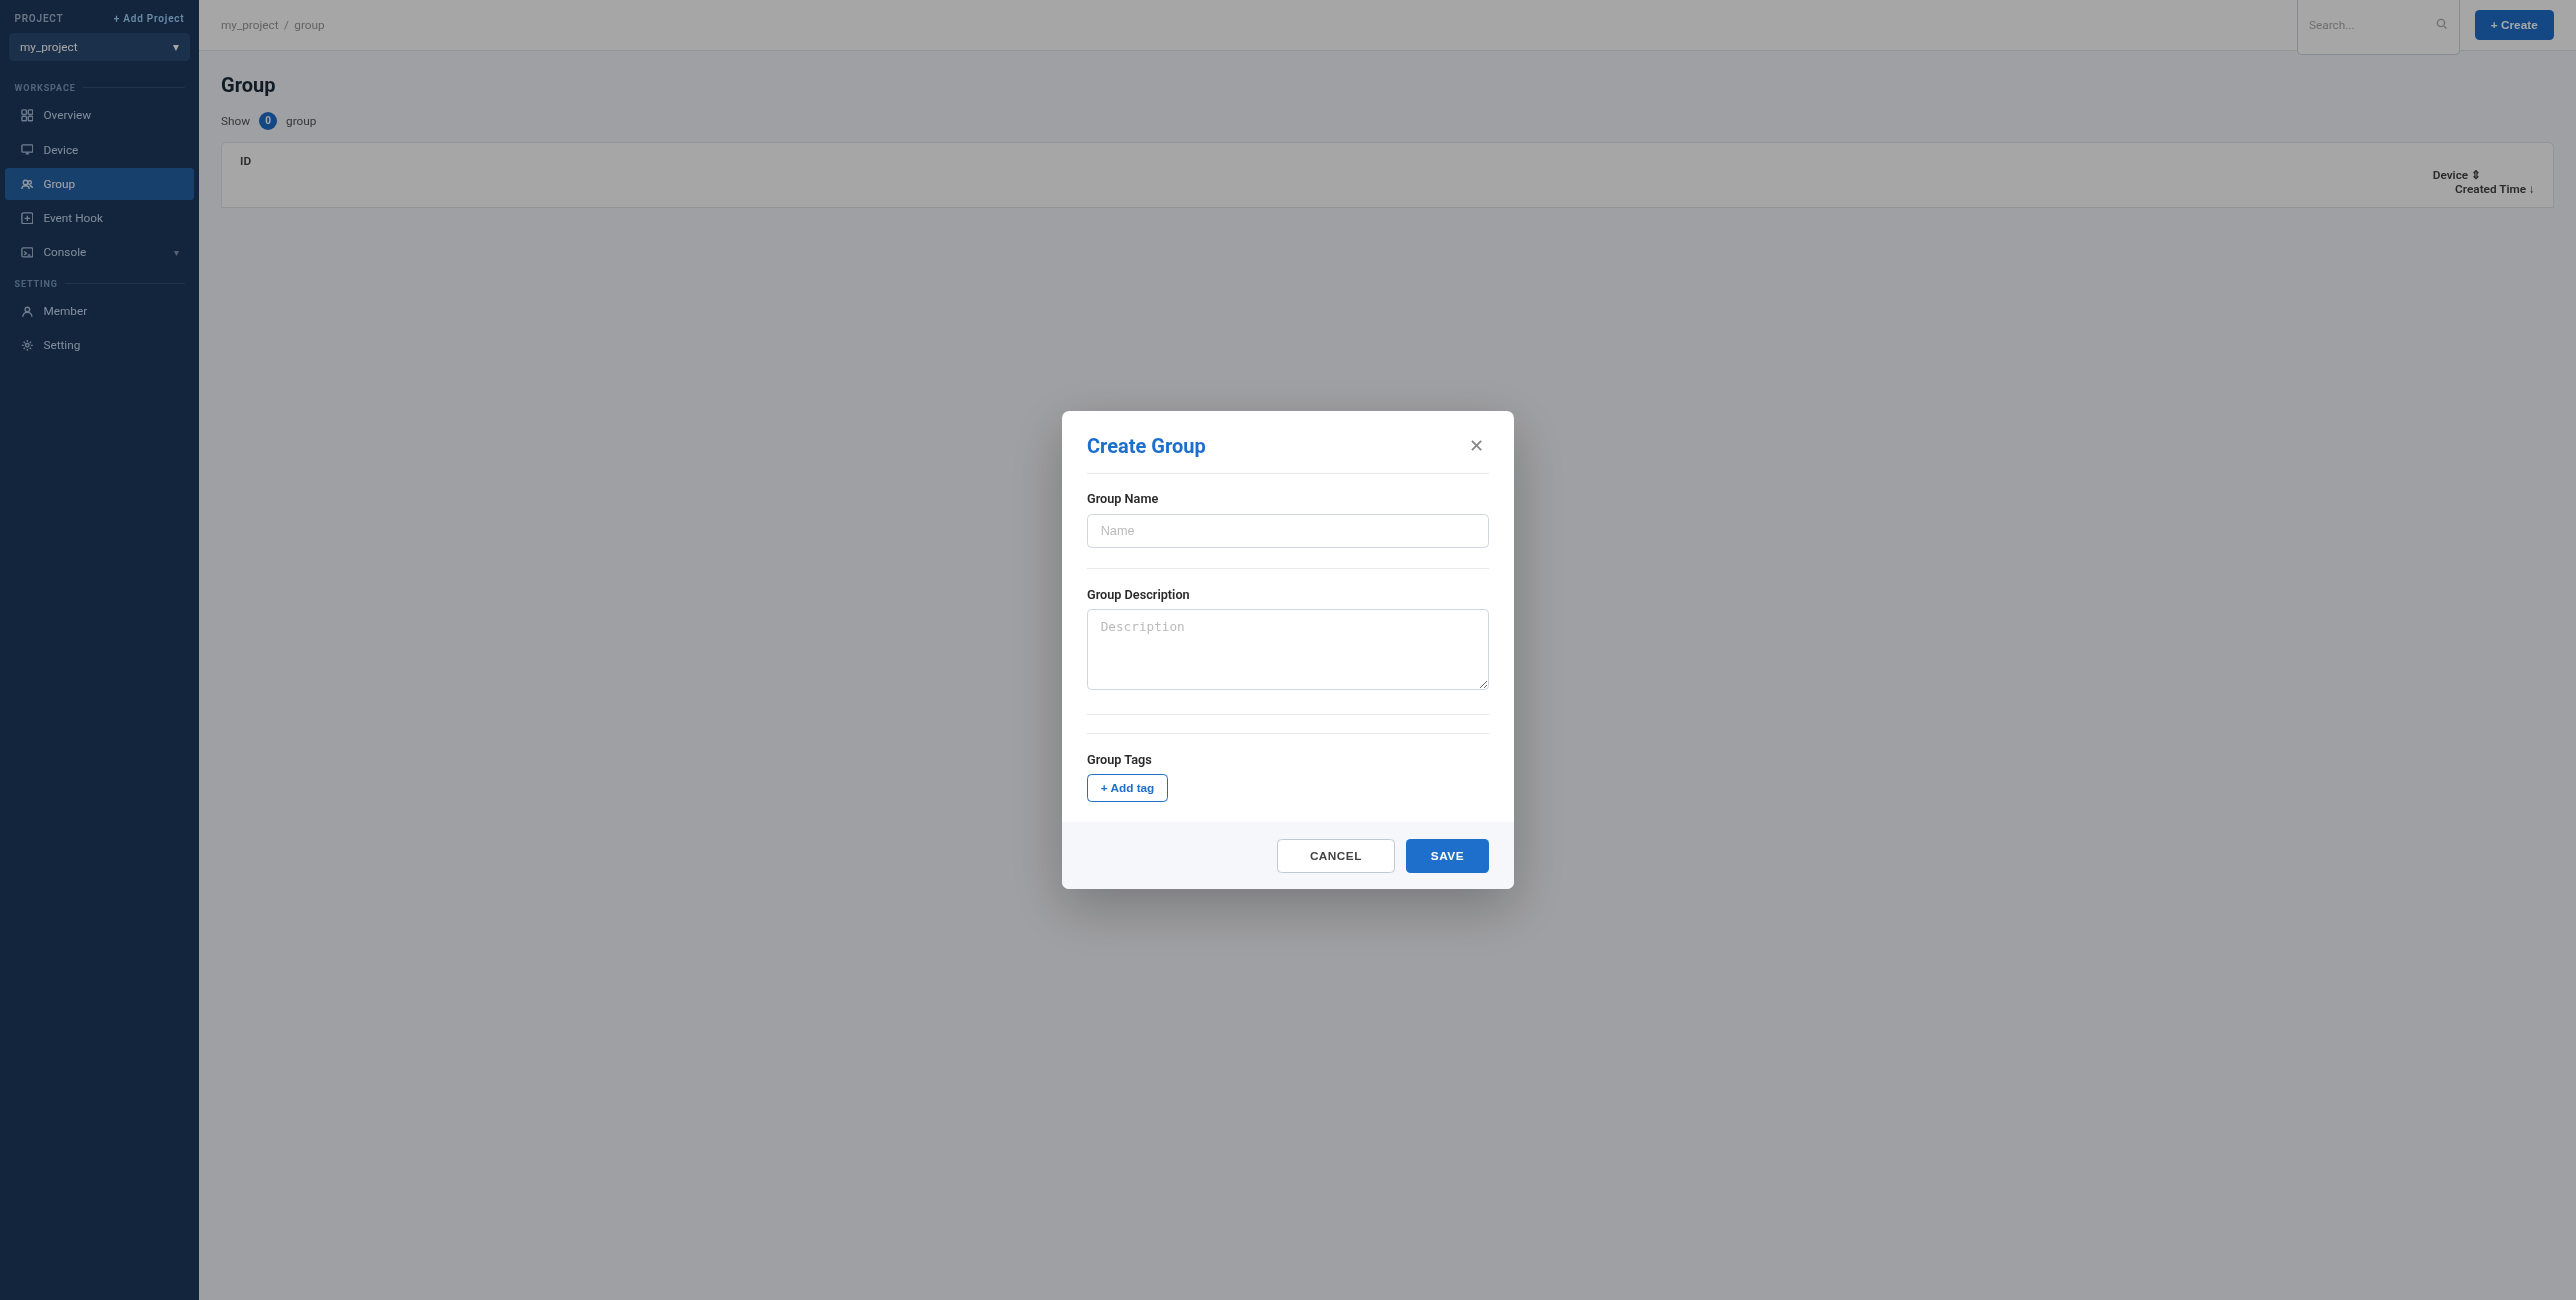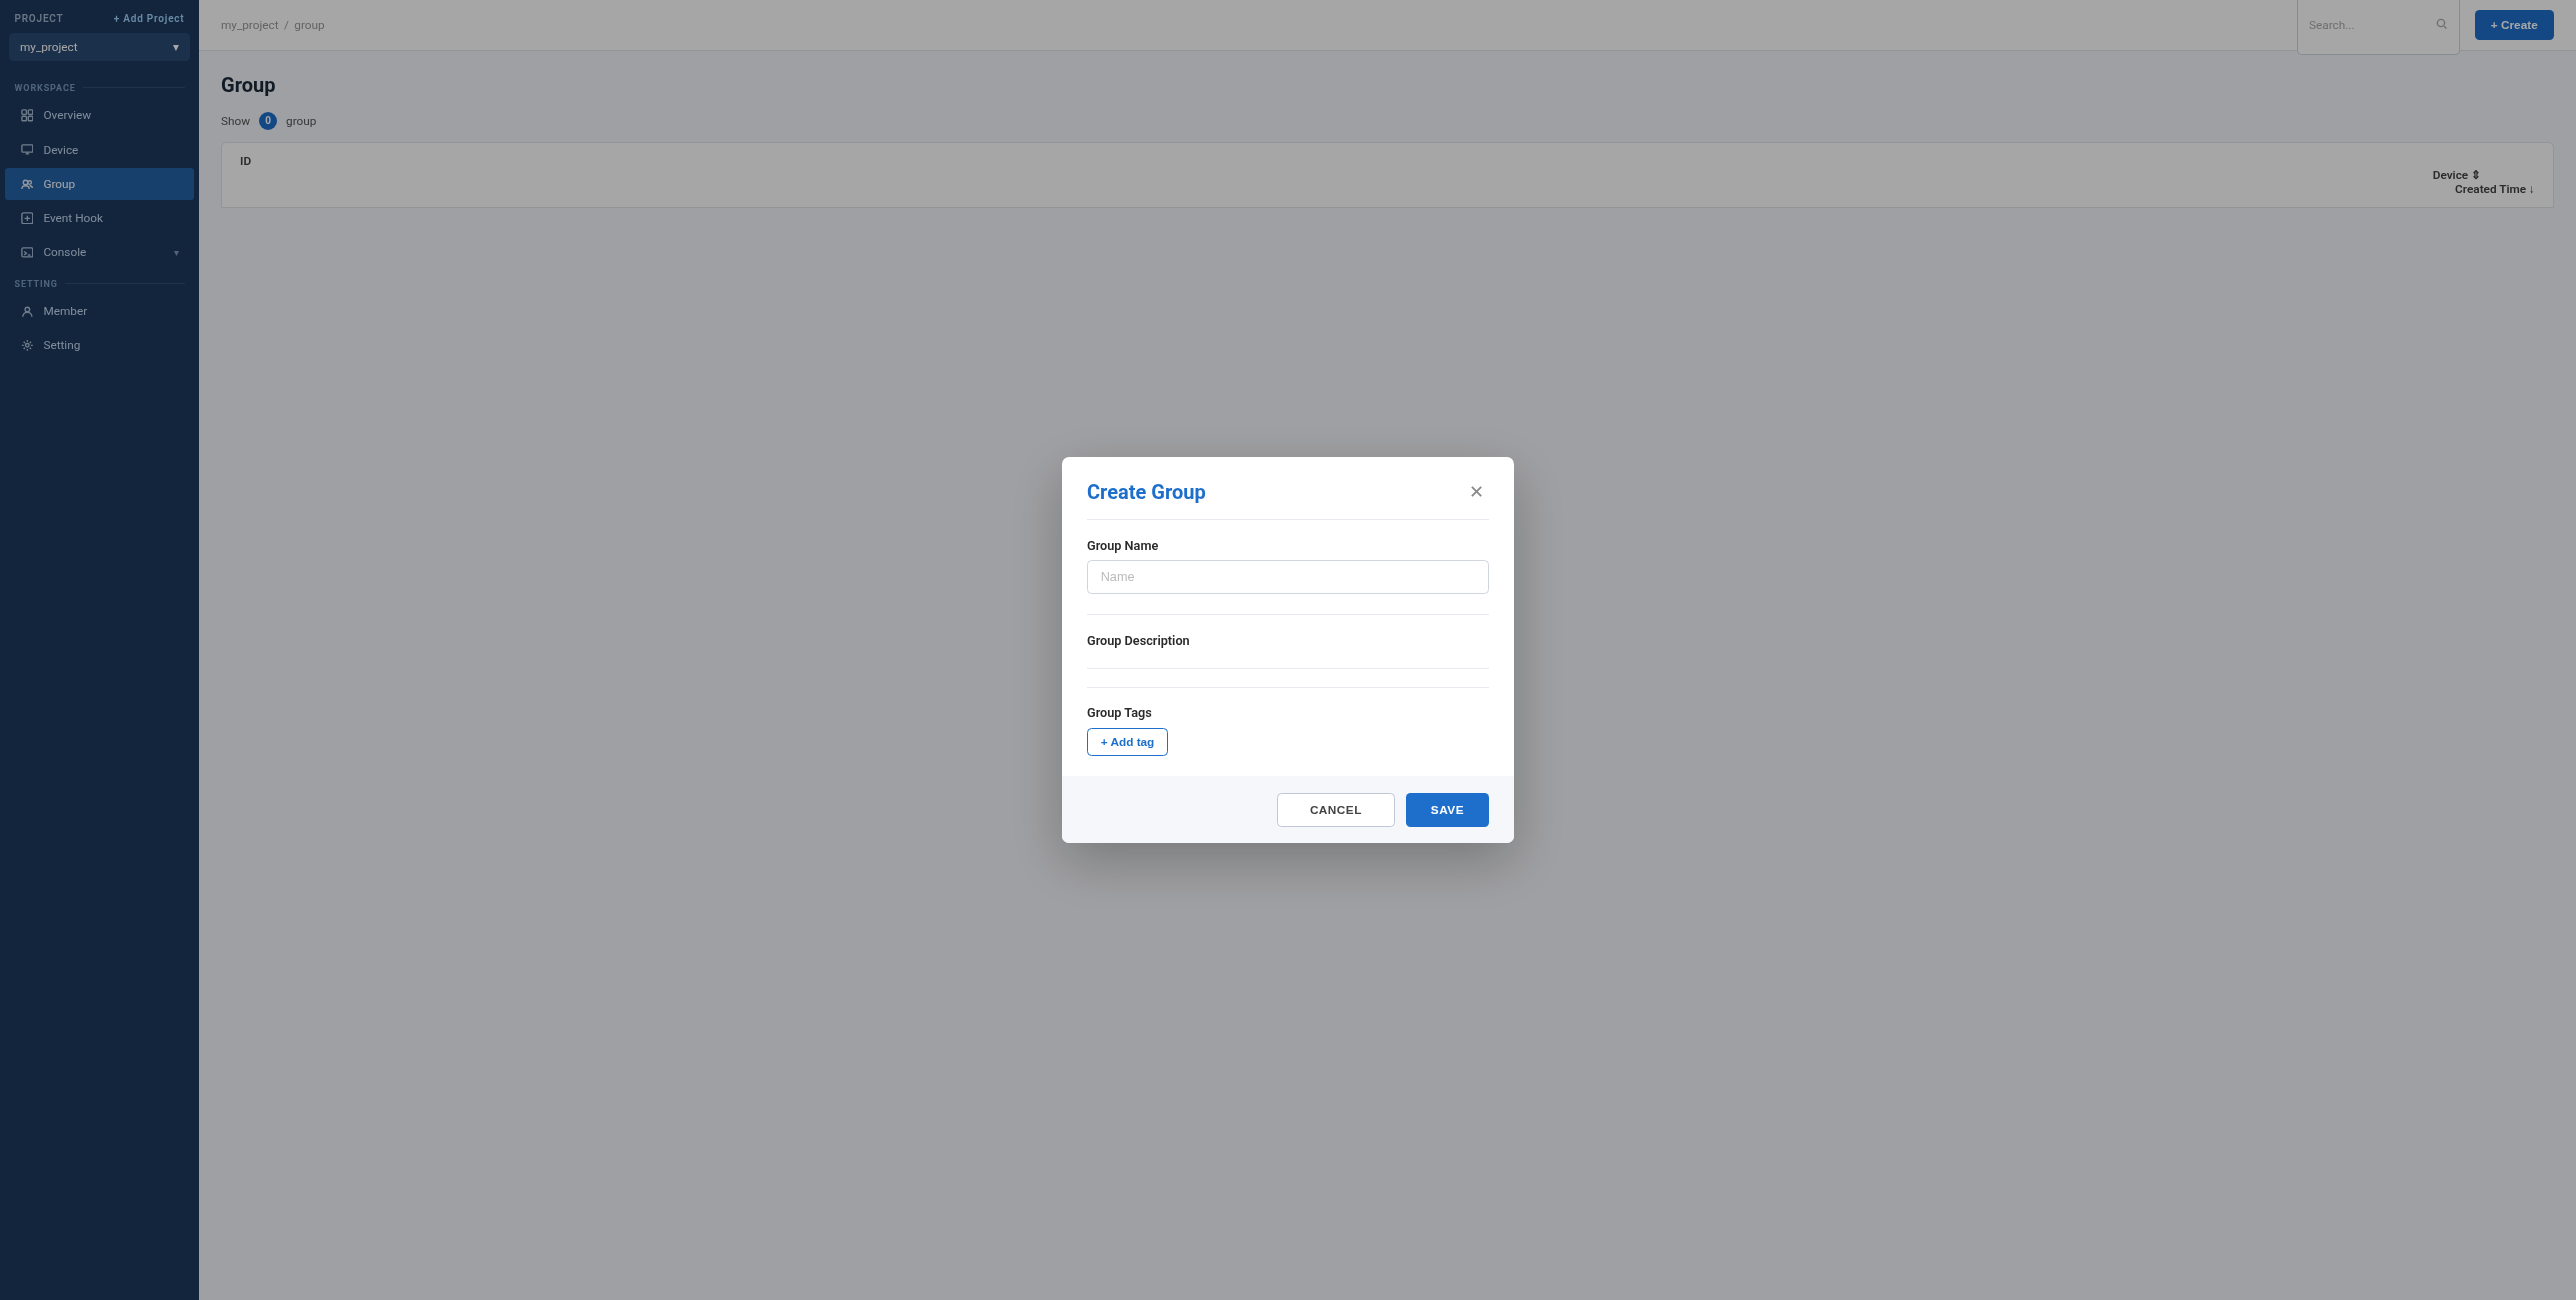--- a/index.html
+++ b/index.html
@@ -449,20 +449,21 @@
 
       <div class="form-group">
         <label class="form-label">Group Name</label>
         <input class="form-input" type="text" placeholder="Name" style="">
       </div>
 
       <div class="modal-divider"></div>
 
       <div class="form-group">
         <label class="form-label">Group Description</label>
+        <textarea class="form-textarea" placeholder="Description" style=""></textarea>
       </div>
 
       <div class="modal-divider"></div>
 
 
       <div class="modal-divider"></div>
 
       <div class="form-group">
         <label class="form-label">Group Tags</label>
         <button class="add-btn">+ Add tag</button>

